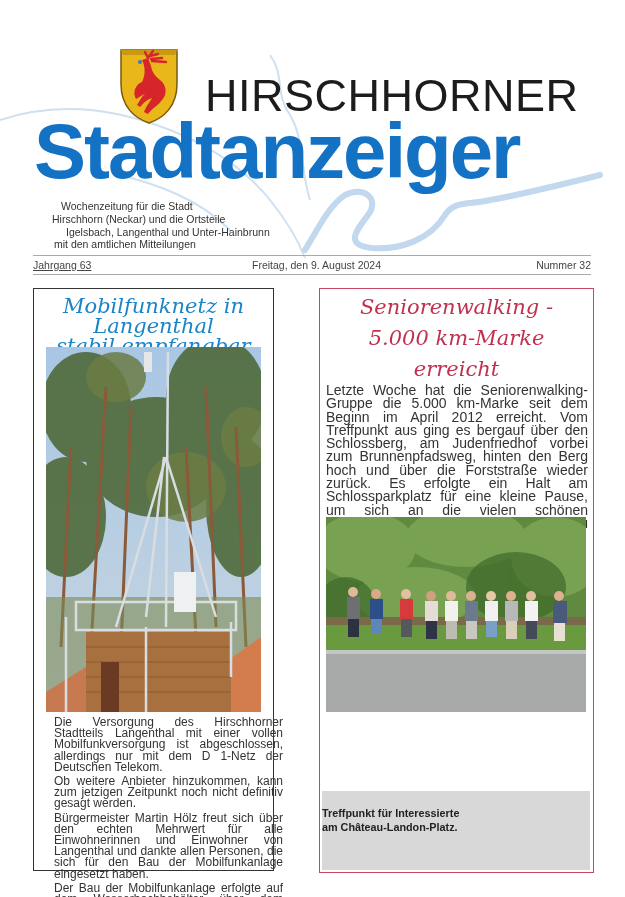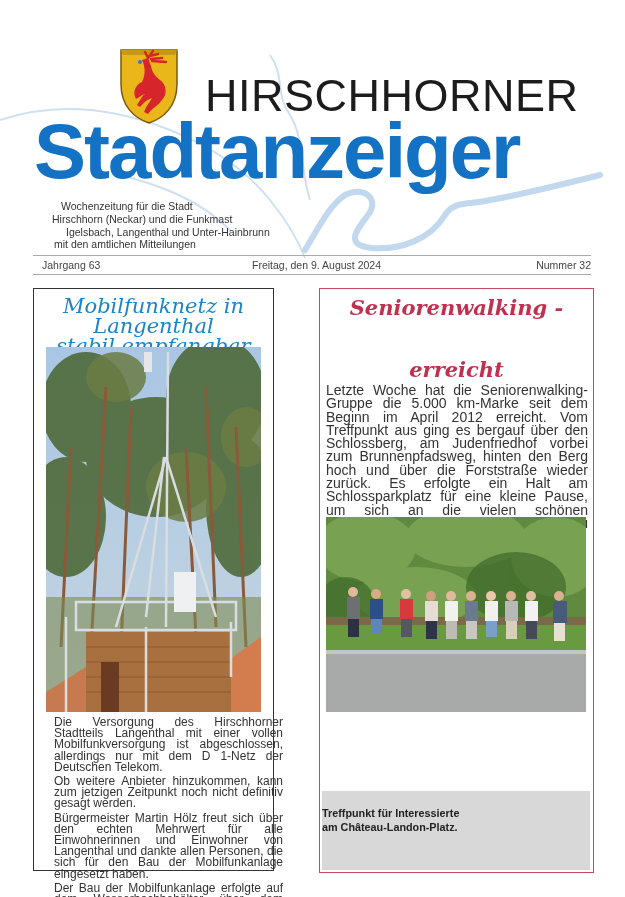--- a/index.html
+++ b/index.html
@@ -21,21 +21,21 @@
   .subtitle { position: absolute; font-size: 10.5px; color: #333; line-height: 13px; white-space: nowrap; }
   .sub1 { left: 61px; top: 200px; }
   .sub2 { left: 52px; top: 213px; }
   .sub3 { left: 66px; top: 226px; }
   .sub4 { left: 54px; top: 238px; }
 
   .rule { position: absolute; left: 33px; width: 558px; height: 1px; background: #aaaaaa; }
   .rule-top { top: 255px; }
   .rule-bottom { top: 274px; }
   .issue-line { position: absolute; top: 259px; font-size: 10.5px; color: #444; }
-  .issue-vol { left: 42px; }
+  .issue-vol { left: 33px; text-decoration: underline; }
   .issue-date { left: 252px; }
   .issue-num { right: 34px; }
 
   .col-left {
     position: absolute; left: 33px; top: 288px; width: 241px; height: 583px;
     border: 1px solid #333; box-sizing: border-box; background: #fff;
   }
   .col-left h2 {
     margin: 0; position: absolute; left: 0; top: 7px; width: 100%; text-align: center;
     font-family: "DejaVu Serif", serif; font-style: italic; font-weight: normal;
@@ -47,21 +47,21 @@
     text-align: justify; color: #333;
   }
   .left-text p { margin: 0 0 3px 0; }
 
   .col-right {
     position: absolute; left: 319px; top: 288px; width: 275px; height: 585px;
     border: 1.5px solid #c8475e; box-sizing: border-box; background: #fff;
   }
   .col-right h2 {
     margin: 0; position: absolute; left: 0; top: 3px; width: 100%; text-align: center;
-    font-family: "DejaVu Serif", serif; font-style: italic; font-weight: bold;
+    font-family: "DejaVu Serif", serif; font-style: italic; font-weight: normal;
     color: #c2304f; font-size: 21px; line-height: 31px;
   }
   .right-text1 {
     position: absolute; left: 6px; top: 95px; width: 262px; font-size: 14px; line-height: 13.3px;
     text-align: justify; color: #333;
   }
   .photo-group { position: absolute; left: 6px; top: 228px; width: 260px; height: 195px; overflow: hidden; }
   .right-text2 {
     position: absolute; left: 6px; top: 430px; width: 262px; font-size: 10.2px; line-height: 13.3px;
     text-align: justify; color: #333;
@@ -93,21 +93,21 @@
     <path d="M3 6 L59 6 L57 11 L5 11 Z" fill="#c99a10"></path>
     <path d="M18 55 C14 48 18 40 24 38 C28 30 27 22 24 16 L30 14 L33 22 C34 28 37 32 42 36 C48 40 50 50 44 56 C40 62 34 64 30 70 L26 68 C28 62 32 58 34 54 C30 55 26 58 22 63 L19 61 C22 56 24 52 27 50 C24 51 20 54 18 55 Z" fill="#d6262b"></path>
     <path d="M30 14 L27 8 M30 14 L35 7 M32 12 L40 10 M33 15 L44 14 M34 17 L48 18" stroke="#d6262b" stroke-width="2.5" stroke-linecap="round"></path>
     <circle cx="22" cy="18" r="2" fill="#3a78c0"></circle>
   </svg>
 
   <div class="brand-top">HIRSCHHORNER</div>
   <div class="brand-main">Stadtanzeiger</div>
 
   <div class="subtitle sub1">Wochenzeitung für die Stadt</div>
-  <div class="subtitle sub2">Hirschhorn (Neckar) und die Funkmast</div>
+  <div class="subtitle sub2">Hirschhorn (Neckar) und die Ortsteile</div>
   <div class="subtitle sub3">Igelsbach, Langenthal und Unter-Hainbrunn</div>
   <div class="subtitle sub4">mit den amtlichen Mitteilungen</div>
 </div>
 
 <div class="rule rule-top"></div>
 <div class="issue-line issue-vol">Jahrgang 63</div>
 <div class="issue-line issue-date">Freitag, den 9. August 2024</div>
 <div class="issue-line issue-num">Nummer 32</div>
 <div class="rule rule-bottom"></div>
 
@@ -174,21 +174,21 @@
     <p>Die Versorgung des Hirschhorner Stadtteils Langenthal mit einer vollen Mobilfunkversorgung ist abgeschlossen, allerdings nur mit dem D 1-Netz der Deutschen Telekom.</p>
     <p>Ob weitere Anbieter hinzukommen, kann zum jetzigen Zeitpunkt noch nicht definitiv gesagt werden.</p>
     <p>Bürgermeister Martin Hölz freut sich über den echten Mehrwert für alle Einwohnerinnen und Einwohner von Langenthal und dankte allen Personen, die sich für den Bau der Mobilfunkanlage eingesetzt haben.</p>
     <p>Der Bau der Mobilfunkanlage erfolgte auf dem Wasserhochbehälter über dem Stadtteil Langenthal, indem ein Metallpodest samt Funkmast errichtet wurde, um einen optimalen Empfang zu ermöglichen.</p>
   </div>
 </div>
 
 <div class="col-right">
   <h2>
     <span>Seniorenwalking -</span><br>
-    <br>
+    <span>5.000 km-Marke</span><br>
     <span>erreicht</span>
   </h2>
 
   <div class="right-text1">Letzte Woche hat die Seniorenwalking-Gruppe die 5.000 km-Marke seit dem Beginn im April 2012 erreicht. Vom Treffpunkt aus ging es bergauf über den Schlossberg, am Judenfriedhof vorbei zum Brunnenpfadsweg, hinten den Berg hoch und über die Forststraße wieder zurück. Es erfolgte ein Halt am Schlossparkplatz für eine kleine Pause, um sich an die vielen schönen Wanderungen der Vergangenheit zu erinnern.</div>
 
   <svg class="photo-group" viewBox="0 0 260 195" preserveAspectRatio="none">
     <rect width="260" height="135" fill="#5f8a3f"></rect>
     <g fill="#7fa856" opacity="0.8">
       <ellipse cx="40" cy="30" rx="50" ry="35"></ellipse>
       <ellipse cx="140" cy="20" rx="60" ry="30"></ellipse>

